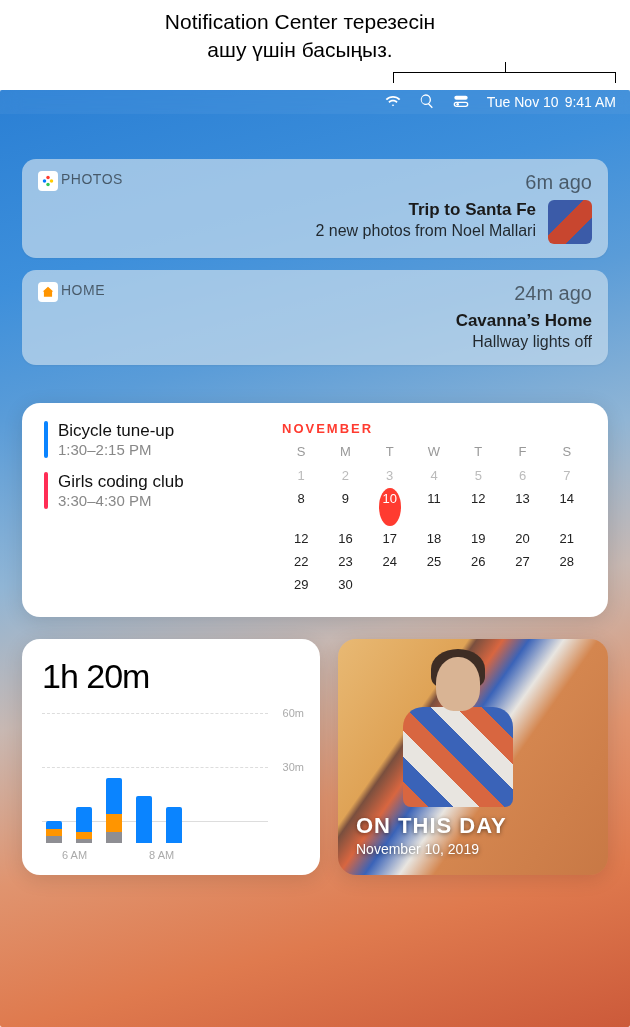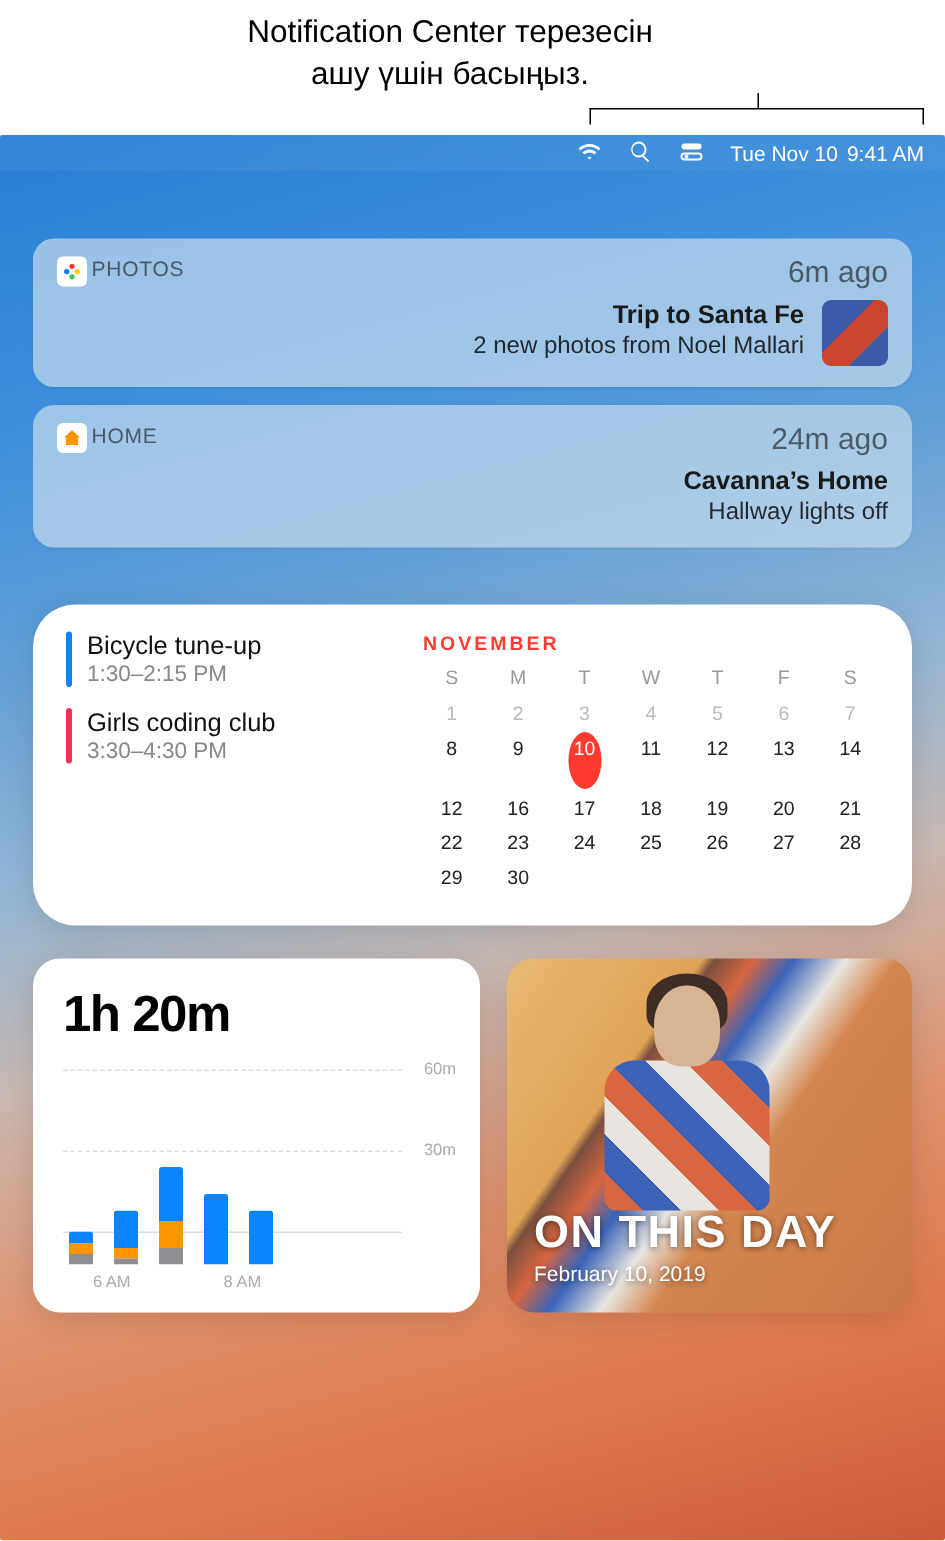--- a/index.html
+++ b/index.html
@@ -110,21 +110,21 @@
 .notif-text { flex:1;text-align:right; }
 .notif-title { font-size: 17px; font-weight: 600; margin-bottom:2px; }
 .notif-msg { font-size: 16px; color: rgba(0,0,0,0.8); }
 .notif-thumb {
   width:44px; height:44px; border-radius:6px;
   background: linear-gradient(135deg,#3b5ba8 40%, #c8462f 40%, #c8462f 70%, #3b5ba8 70%);
   flex-shrink:0;
 }
 .widget-cal {
   background:#fff;
-  border-radius:28px;
+  border-radius:18px;
   padding: 18px 22px 22px 22px;
   display:flex;
   gap: 24px;
   margin-top: 26px;
   box-shadow: 0 4px 20px rgba(0,0,0,0.12);
 }
 .events { flex: 0 0 214px; }
 .event { display:flex; gap:10px; margin-bottom:14px; }
 .ev-bar { width:4px; border-radius:2px; }
 .ev-bar.blue { background:#0a84ff; }
@@ -138,39 +138,39 @@
 .cal-d { padding:3px 0; color:#222; }
 .cal-d.dim { color:#bbb; }
 .cal-d.today { background:#ff3b30; color:#fff; border-radius:50%; width:22px; height:38px; line-height:22px; margin:0 auto; padding:0; }
 .row2 { display:flex; gap:18px; margin-top:10px; }
 .widget-st {
   background:#fff; border-radius:18px; padding:18px 8px 14px 20px;
   flex:1; box-shadow:0 4px 20px rgba(0,0,0,0.12);
   height: 236px;
   display:flex; flex-direction:column;
 }
-.st-total { font-size:34px; font-weight:700; letter-spacing:-1px; }
+.st-total { font-size:34px; font-weight:400; letter-spacing:-1px; }
 .st-chart { flex:1; position:relative; margin-top:9px; }
 .st-y { position:absolute; right:8px; font-size:11px; color:#aaa; }
 .st-line { position:absolute; right:44px; left:0; border-top:1px dashed #ddd; }
 .st-bars { position:absolute; left:4px; bottom:18px; display:flex; gap:14px; align-items:flex-end; height:110px; }
 .bar { width:16px; display:flex; flex-direction:column-reverse; border-radius:2px 2px 0 0; overflow:hidden; }
 .seg { width:100%; }
 .seg.b { background:#0a84ff; }
 .seg.o { background:#ff9500; }
 .seg.g { background:#8e8e93; }
 .st-x { position:absolute; bottom:0; left:20px; display:flex; gap:62px; font-size:11px; color:#aaa; }
 .widget-mem {
   flex:1; border-radius:18px; overflow:hidden; position:relative;
   box-shadow:0 4px 20px rgba(0,0,0,0.12);
   height:236px;
   background: linear-gradient(125deg, #e8b974 0%, #dfa356 30%, #7a4f3e 32%, #d86640 38%, #3a63b8 44%, #e8e5e0 52%, #d4864f 60%, #c87845 100%);
 }
 .mem-text { position:absolute; left:18px; bottom:18px; color:#fff; text-shadow:0 1px 4px rgba(0,0,0,0.5); }
-.mem-title { font-size:30px; font-weight:800; letter-spacing:1px; }
+.mem-title { font-size:22px; font-weight:800; letter-spacing:1px; }
 .mem-date { font-size:14px; font-weight:500; margin-top:2px; }
 .person {
   position:absolute; top:10px; left:60px; width:120px; height:170px;
 }
 .head { width:44px; height:54px; background:#d9b494; border-radius:48% 48% 40% 40%; position:absolute; top:8px; left:38px; }
 .hair { width:54px; height:40px; background:#3e2d24; border-radius:50% 50% 30% 30%; position:absolute; top:0; left:33px; }
 .torso { width:110px; height:100px; position:absolute; top:58px; left:5px;
   background: repeating-linear-gradient(45deg,#d86640 0 18px,#3a63b8 18px 36px,#e8e5e0 36px 54px);
   border-radius:20px 20px 8px 8px;
 }
@@ -362,19 +362,19 @@
       </div>
 
       <div class="widget-mem">
         <div class="person">
           <div class="torso"></div>
             <div class="hair"></div>
             <div class="head"></div>
         </div>
         <div class="mem-text">
           <div class="mem-title">ON THIS DAY</div>
-          <div class="mem-date">February 10, 2019</div>
+          <div class="mem-date">November 10, 2019</div>
         </div>
       </div>
     </div>
 
   </div>
 </div>
 
 </body></html>

